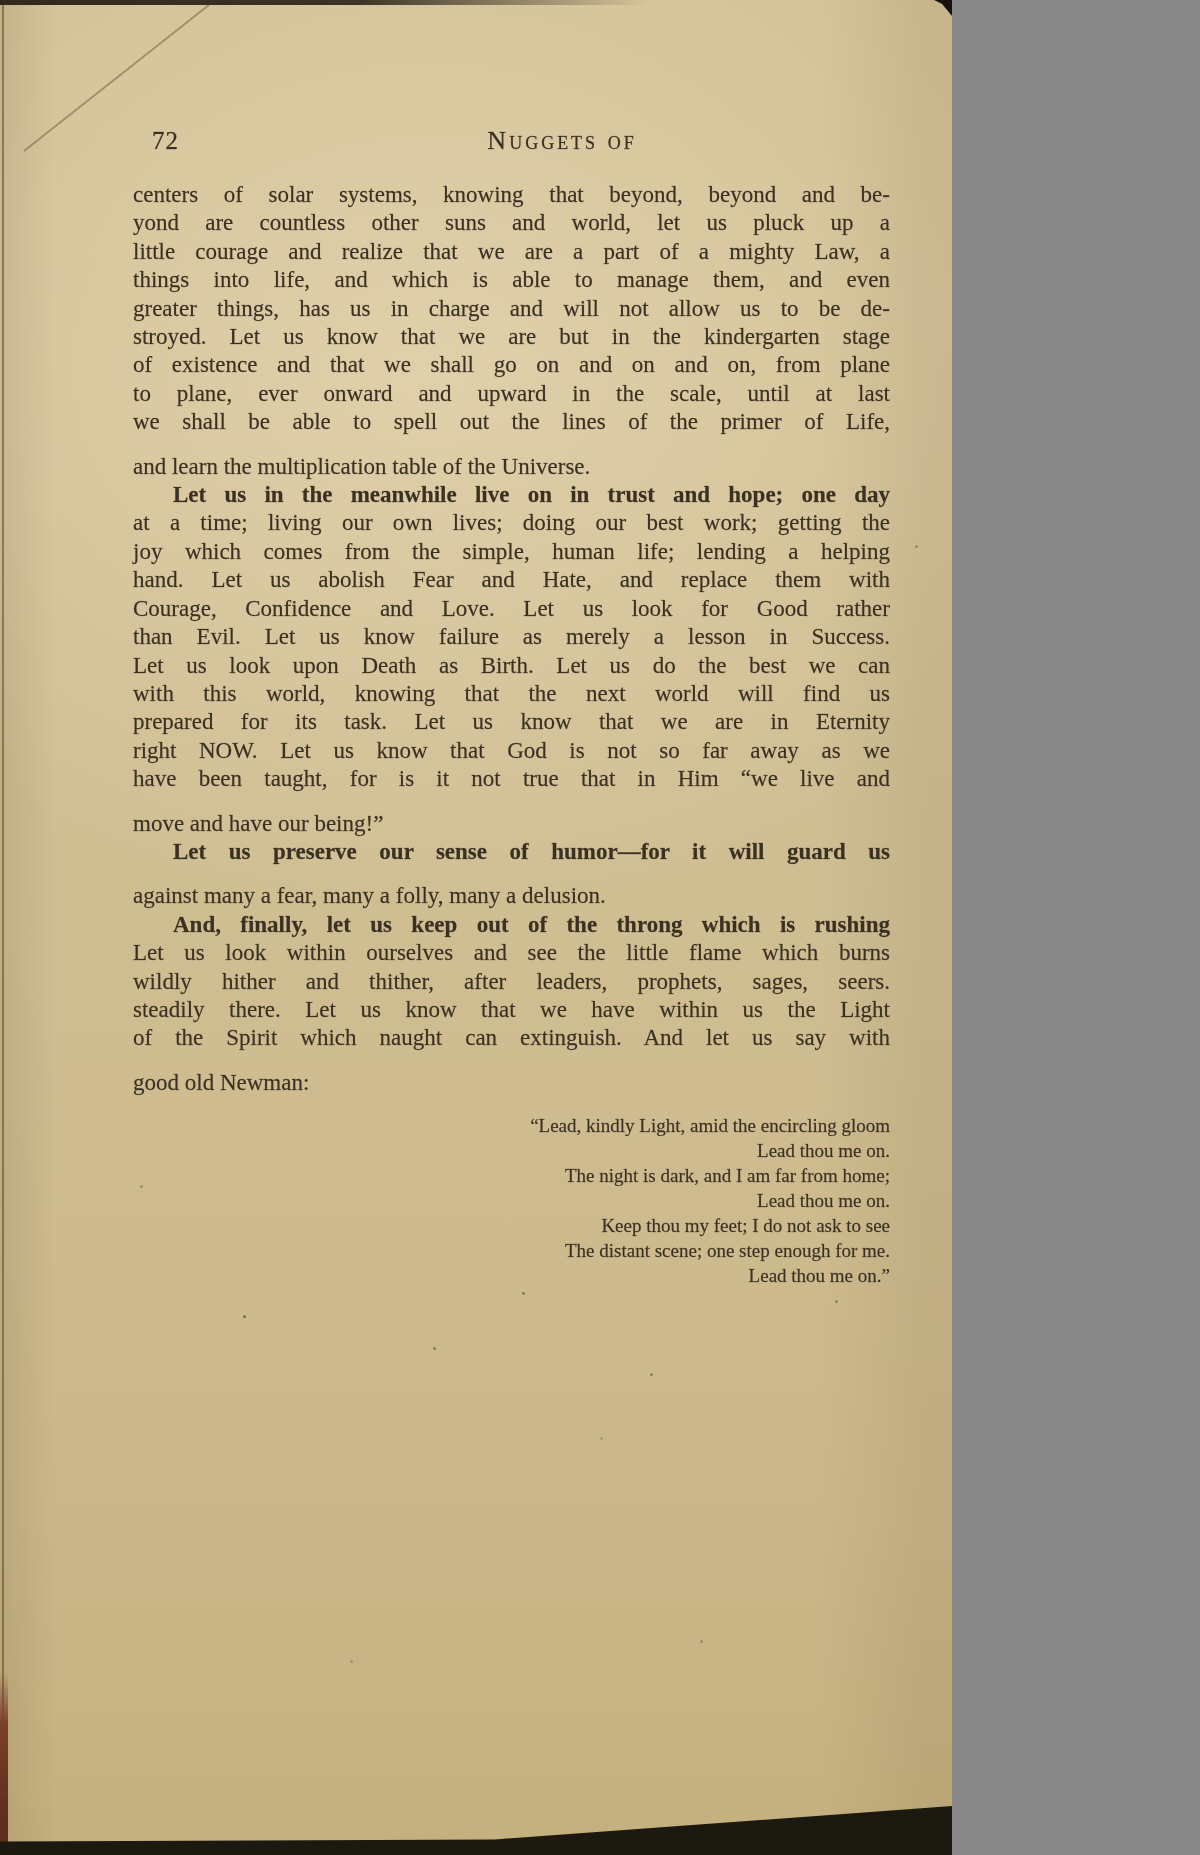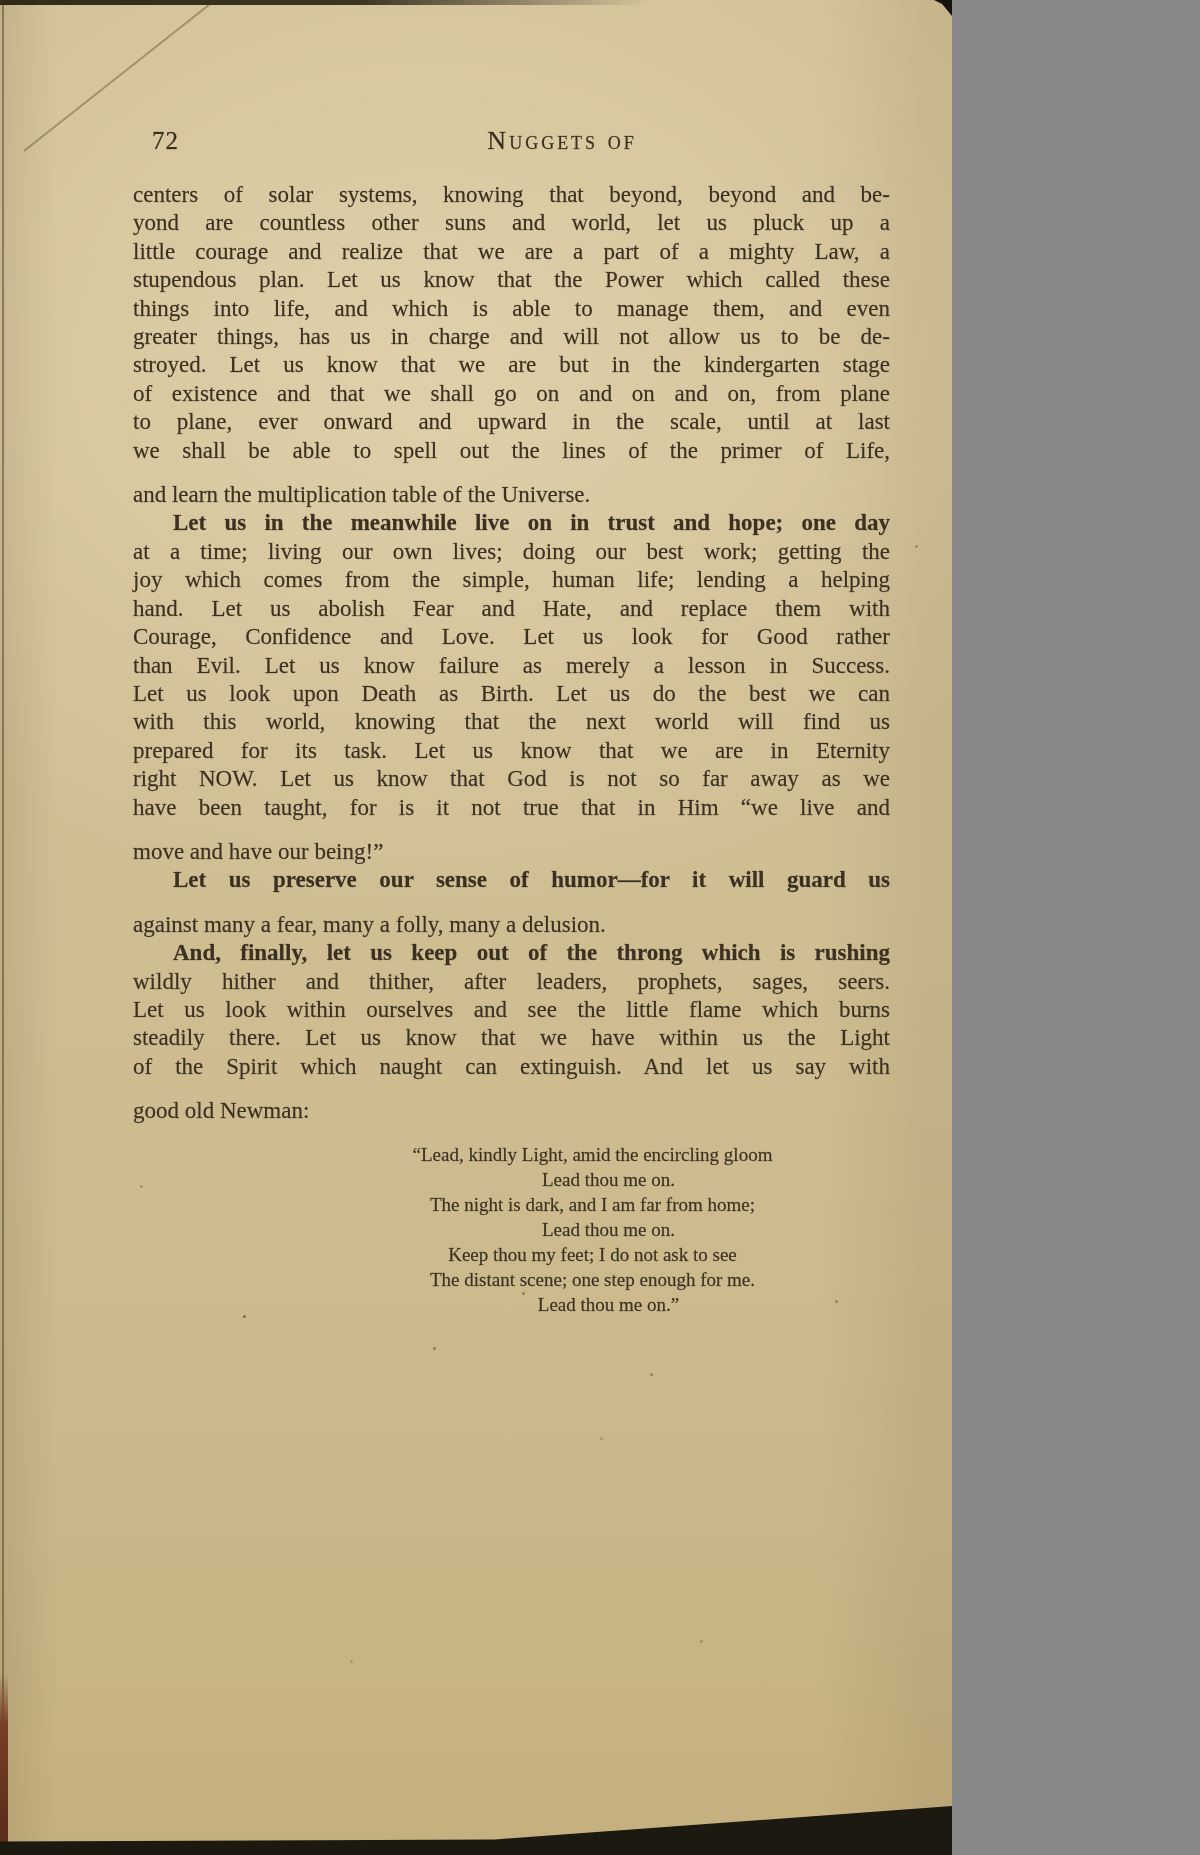--- a/index.html
+++ b/index.html
@@ -91,21 +91,21 @@
     overflow:visible;
   }
   .line { white-space:normal; }
   .line.last { text-align-last:left;margin-top:16px; }
   .line.indent { text-indent:40px;font-weight:bold; }
   .poem {
     margin-top:16px;
     padding-left:162px;
     font-size:19px; line-height:25px;
   }
-  .poem-line { text-align:center; }
+  .poem-line { text-align:right; }
   .poem-indent { padding-left:32px; }
 </style>
 </head>
 <body>
 
 <div class="page">
 
   <div class="top-edge-line"></div>
   <div class="top-crease"></div>
   <div class="right-edge-highlight"></div>
@@ -117,21 +117,20 @@
   <div class="specks"></div>
 
   <span class="page-number">72</span>
   <span class="running-header">Nuggets of</span>
 
   <div class="body-text">
       <div class="para">
         <div class="line">centers of solar systems, knowing that beyond, beyond and be-</div>
         <div class="line">yond are countless other suns and world, let us pluck up a</div>
         <div class="line">little courage and realize that we are a part of a mighty Law, a</div>
-        <div class="line">stupendous plan. Let us know that the Power which called these</div>
         <div class="line">things into life, and which is able to manage them, and even</div>
         <div class="line">greater things, has us in charge and will not allow us to be de-</div>
         <div class="line">stroyed. Let us know that we are but in the kindergarten stage</div>
         <div class="line">of existence and that we shall go on and on and on, from plane</div>
         <div class="line">to plane, ever onward and upward in the scale, until at last</div>
         <div class="line">we shall be able to spell out the lines of the primer of Life,</div>
         <div class="line last">and learn the multiplication table of the Universe.</div>
       </div>
       <div class="para">
         <div class="line indent">Let us in the meanwhile live on in trust and hope; one day</div>
@@ -146,22 +145,22 @@
         <div class="line">right NOW. Let us know that God is not so far away as we</div>
         <div class="line">have been taught, for is it not true that in Him “we live and</div>
         <div class="line last">move and have our being!”</div>
       </div>
       <div class="para">
         <div class="line indent">Let us preserve our sense of humor—for it will guard us</div>
         <div class="line last">against many a fear, many a folly, many a delusion.</div>
       </div>
       <div class="para">
         <div class="line indent">And, finally, let us keep out of the throng which is rushing</div>
+        <div class="line">Let us look within ourselves and see the little flame which burns</div>
         <div class="line">wildly hither and thither, after leaders, prophets, sages, seers.</div>
-        <div class="line">Let us look within ourselves and see the little flame which burns</div>
         <div class="line">steadily there. Let us know that we have within us the Light</div>
         <div class="line">of the Spirit which naught can extinguish. And let us say with</div>
         <div class="line last">good old Newman:</div>
       </div>
       <div class="poem">
         <div class="poem-line">“Lead, kindly Light, amid the encircling gloom</div>
         <div class="poem-line poem-indent">Lead thou me on.</div>
         <div class="poem-line">The night is dark, and I am far from home;</div>
         <div class="poem-line poem-indent">Lead thou me on.</div>
         <div class="poem-line">Keep thou my feet; I do not ask to see</div>

